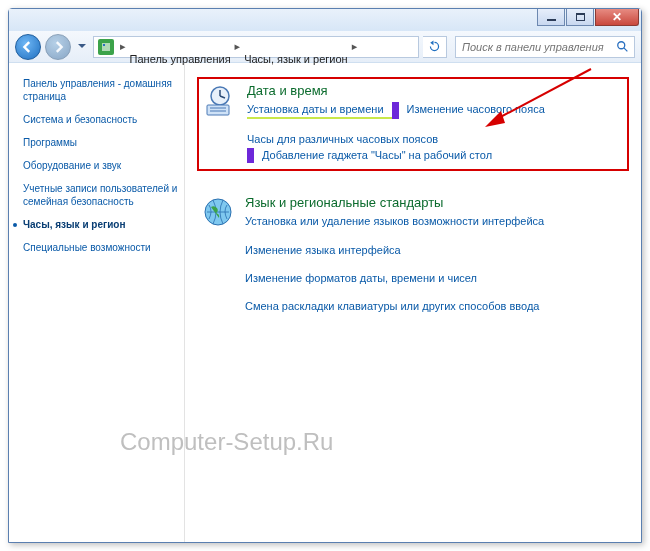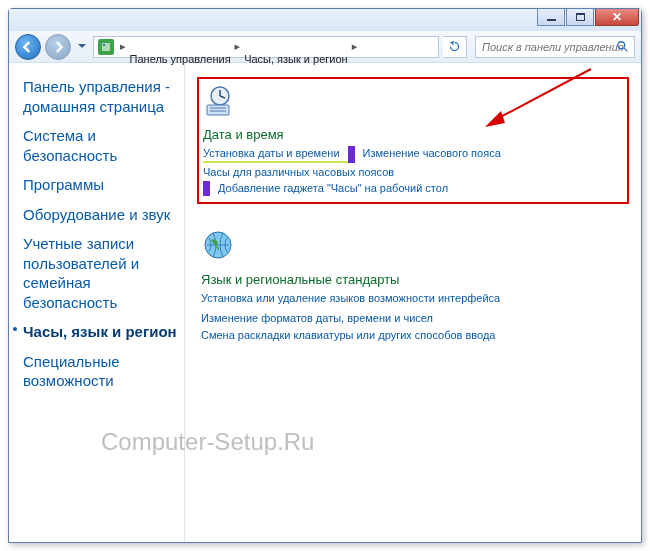--- a/index.html
+++ b/index.html
@@ -103,21 +103,21 @@
   .address .crumb { padding: 0 2px; margin-top: 24px; }
   .address .sep { color: #555; padding: 0 2px; }
   .refresh-box {
     height: 22px; width: 24px;
     border: 1px solid #b8c9df; border-left: none;
     background: #fff;
     display: flex; align-items: center; justify-content: center;
     color: #1f6fc0;
   }
   .search {
-    width: 160px; height: 22px;
+    width: 180px; height: 22px;
     border: 1px solid #b8c9df;
     background: #fff;
     margin-left: 4px;
     display: flex; align-items: center;
     padding: 0 4px;
     position: relative;
   }
   .search input {
     border: none; outline: none;
     width: 100%;
@@ -139,21 +139,21 @@
   .sidebar {
     width: 176px;
     border-right: 1px solid #e3e3e3;
     padding: 14px 6px 6px 14px;
     display: flex;
     flex-direction: column;
     gap: 10px;
   }
   .side-link {
     color: #0a5aa8;
-    font-size: 15px;
+    font-size: 10px;
     line-height: 1.3;
     cursor: pointer;
   }
   .side-link.active {
     color: #083d73;
     font-weight: bold;
     position: relative;
   }
   .side-link.active::before {
     content: "";
@@ -167,37 +167,36 @@
   .main {
     flex: 1;
     padding: 14px 12px;
     position: relative;
   }
   .category {
     display: flex;
     gap: 10px;
     margin-bottom: 20px;
     padding: 4px;
-    flex-direction: column;
   }
   .category.highlighted {
     border: 2px solid #d60000;
   }
   .caticon {
     width: 34px; height: 34px;
     flex-shrink: 0;
     display: flex; align-items: center; justify-content: center;
   }
   .catbody { flex: 1; }
   .cattitle {
     color: #0b6b2d;
     font-size: 13px;
     margin: 0 0 4px 0;
   }
-  .catlinks { display: flex; flex-wrap: wrap; gap: 0; }
+  .catlinks { display: flex; flex-wrap: wrap; gap: 11px; }
   .catlinks .clink {
     color: #0a5aa8;
     font-size: 11px;
     padding: 0 8px;
     border-left: 7px solid #6d28d9;
     line-height: 1.4;
     cursor: pointer;
   }
   .catlinks .clink:first-child { border-left: none; padding-left: 0; }
   .clink.underlined { border-bottom: 2px solid #c9e84a; }
@@ -210,21 +209,21 @@
     top: 4px;
     left: 296px;
     width: 120px;
     height: 68px;
     pointer-events: none;
   }
 
   
   .watermark {
     position: absolute;
-    left: 92px;
+    left: 111px;
     top: 365px;
     font-size: 24px;
     color: #bfbfbf;
     font-family: Arial, sans-serif;
     font-weight: 500;
     pointer-events: none;
   }
 </style>
 </head>
 <body>
@@ -337,20 +336,21 @@
             <path d="M10 12 q3 -2 6 1 q2 3 -1 5 q4 1 3 5" fill="#3ca34a"></path>
           </svg>
         </div>
         <div class="catbody">
           <div class="cattitle">Язык и региональные стандарты</div>
           <div class="catlinks">
             <div class="row">
               <span class="clink">Установка или удаление языков возможности интерфейса</span>
             </div>
             <div class="row">
+              <span class="clink">Изменение языка интерфейса</span>
             </div>
             <div class="row">
               <span class="clink">Изменение форматов даты, времени и чисел</span>
             </div>
             <div class="row">
               <span class="clink">Смена раскладки клавиатуры или других способов ввода</span>
             </div>
           </div>
         </div>
       </div>

